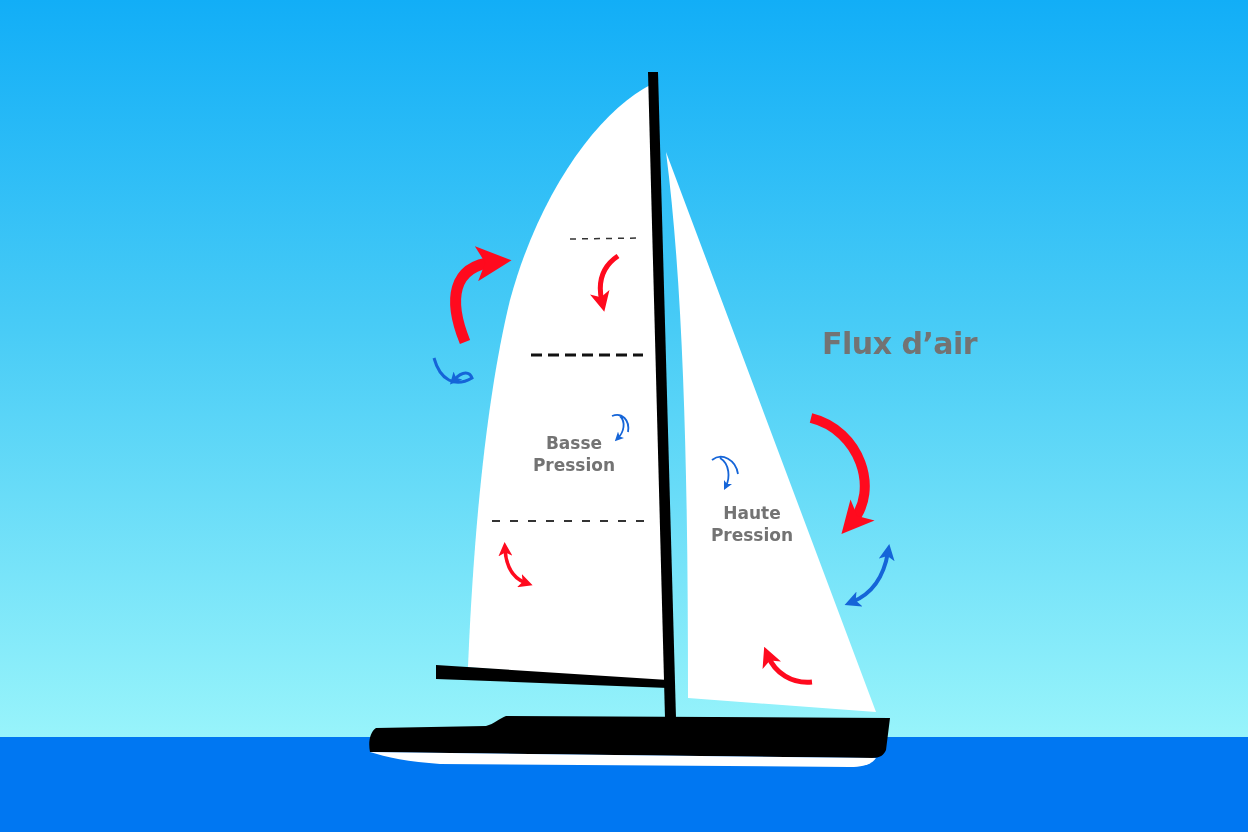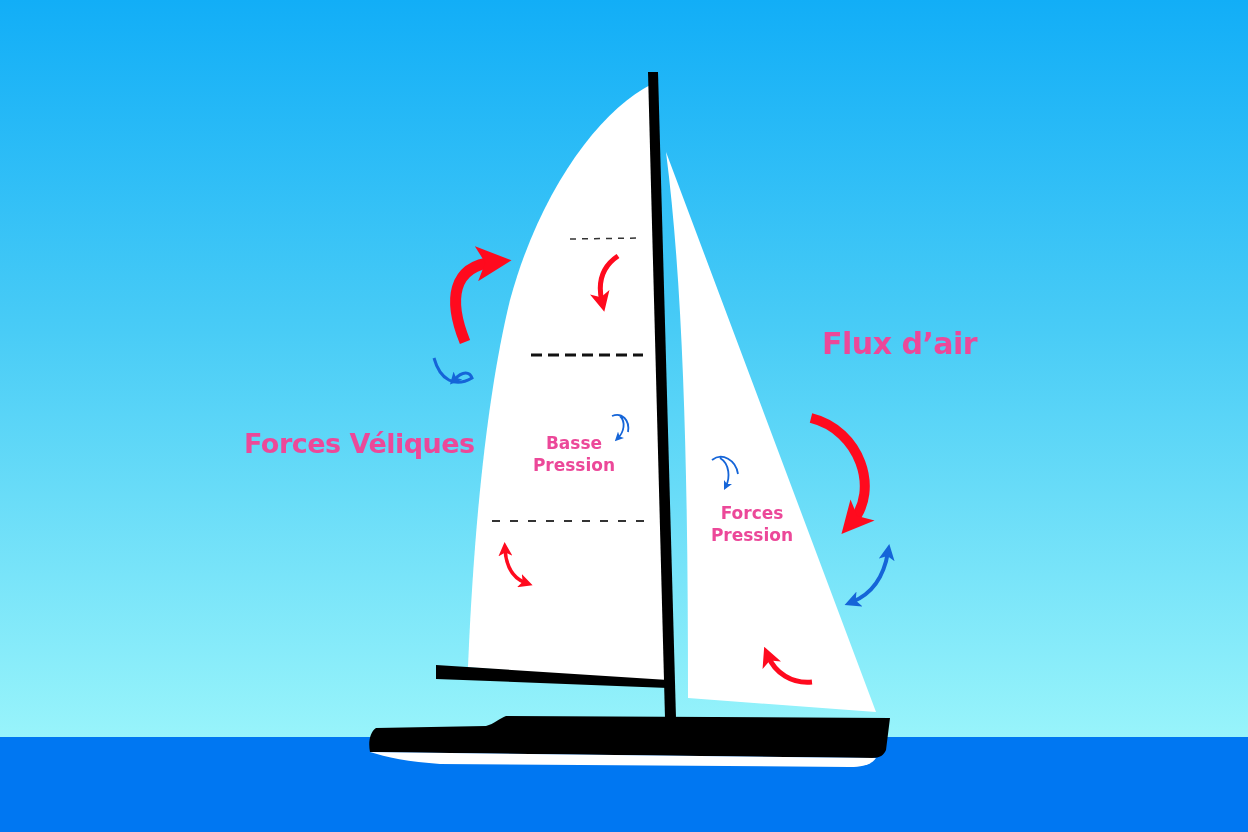--- a/index.html
+++ b/index.html
@@ -1,18 +1,18 @@
 <!DOCTYPE html>
 <html><head>
   <meta charset="utf-8">
   <style>
     html, body { margin: 0; padding: 0; }
     body { width: 1248px; height: 832px; overflow: hidden; position: relative; font-family: "DejaVu Sans", sans-serif; }
     #stage { position: absolute; left: 0; top: 0; width: 1248px; height: 832px; }
-    .label { position: absolute; color: #ec4899; font-family: "DejaVu Sans", sans-serif; font-weight: bold; white-space: nowrap; }
+    .label { position: absolute; color: #737373; font-family: "DejaVu Sans", sans-serif; font-weight: bold; white-space: nowrap; }
     .title-label { font-size: 27px; letter-spacing: -0.5px; }
     .sail-label { font-size: 17px; text-align: center; line-height: 22px; }
   </style>
 </head>
 <body>
 
 <div id="stage">
   <svg width="1248" height="832" viewBox="0 0 1248 832" xmlns="http://www.w3.org/2000/svg">
     <defs>
       <linearGradient id="skyGrad" x1="0" y1="0" x2="0" y2="1">
@@ -58,25 +58,24 @@
     <path d="M505,549 C506,566 512,578 526,583" stroke="#ff0a1e" stroke-width="3.5" fill="none" marker-start="url(#redHeadSm)" marker-end="url(#redHeadSm)"></path>
     <path d="M811,418 C860,430 880,490 852,522" stroke="#ff0a1e" stroke-width="10" fill="none" marker-end="url(#redHead)"></path>
     <path d="M812,682 C792,684 775,673 768,656" stroke="#ff0a1e" stroke-width="5" fill="none" marker-end="url(#redHeadSm)"></path>
 
     <path d="M434,358 C440,380 455,388 472,378 C470,372 463,370 454,380" stroke="#1565d8" stroke-width="3" fill="none" marker-end="url(#blueHead)"></path>
     <path d="M612,416 C622,412 630,420 628,432 M620,416 C626,422 624,432 618,438" stroke="#1565d8" stroke-width="1.8" fill="none" marker-end="url(#blueHeadSm)"></path>
     <path d="M712,460 C722,452 736,460 738,474 M720,458 C730,464 730,478 726,486" stroke="#1565d8" stroke-width="1.8" fill="none" marker-end="url(#blueHeadSm)"></path>
     <path d="M852,602 C872,594 884,576 888,552" stroke="#1565d8" stroke-width="4" fill="none" marker-start="url(#blueHead)" marker-end="url(#blueHead)"></path>
   </svg>
 
-  <div class="label title-label" style="left:244px; top:428px;">Forces Véliques</div>
   <div class="label title-label" style="left:822px; top:326px; font-size:30px;">Flux d’air</div>
 
   <div class="label sail-label" style="left:528px; top:432px; width:92px;">
     <div>Basse</div>
     <div>Pression</div>
   </div>
 
   <div class="label sail-label" style="left:706px; top:502px; width:92px;">
-    <div>Forces</div>
+    <div>Haute</div>
     <div>Pression</div>
   </div>
 </div>
 
 </body></html>

